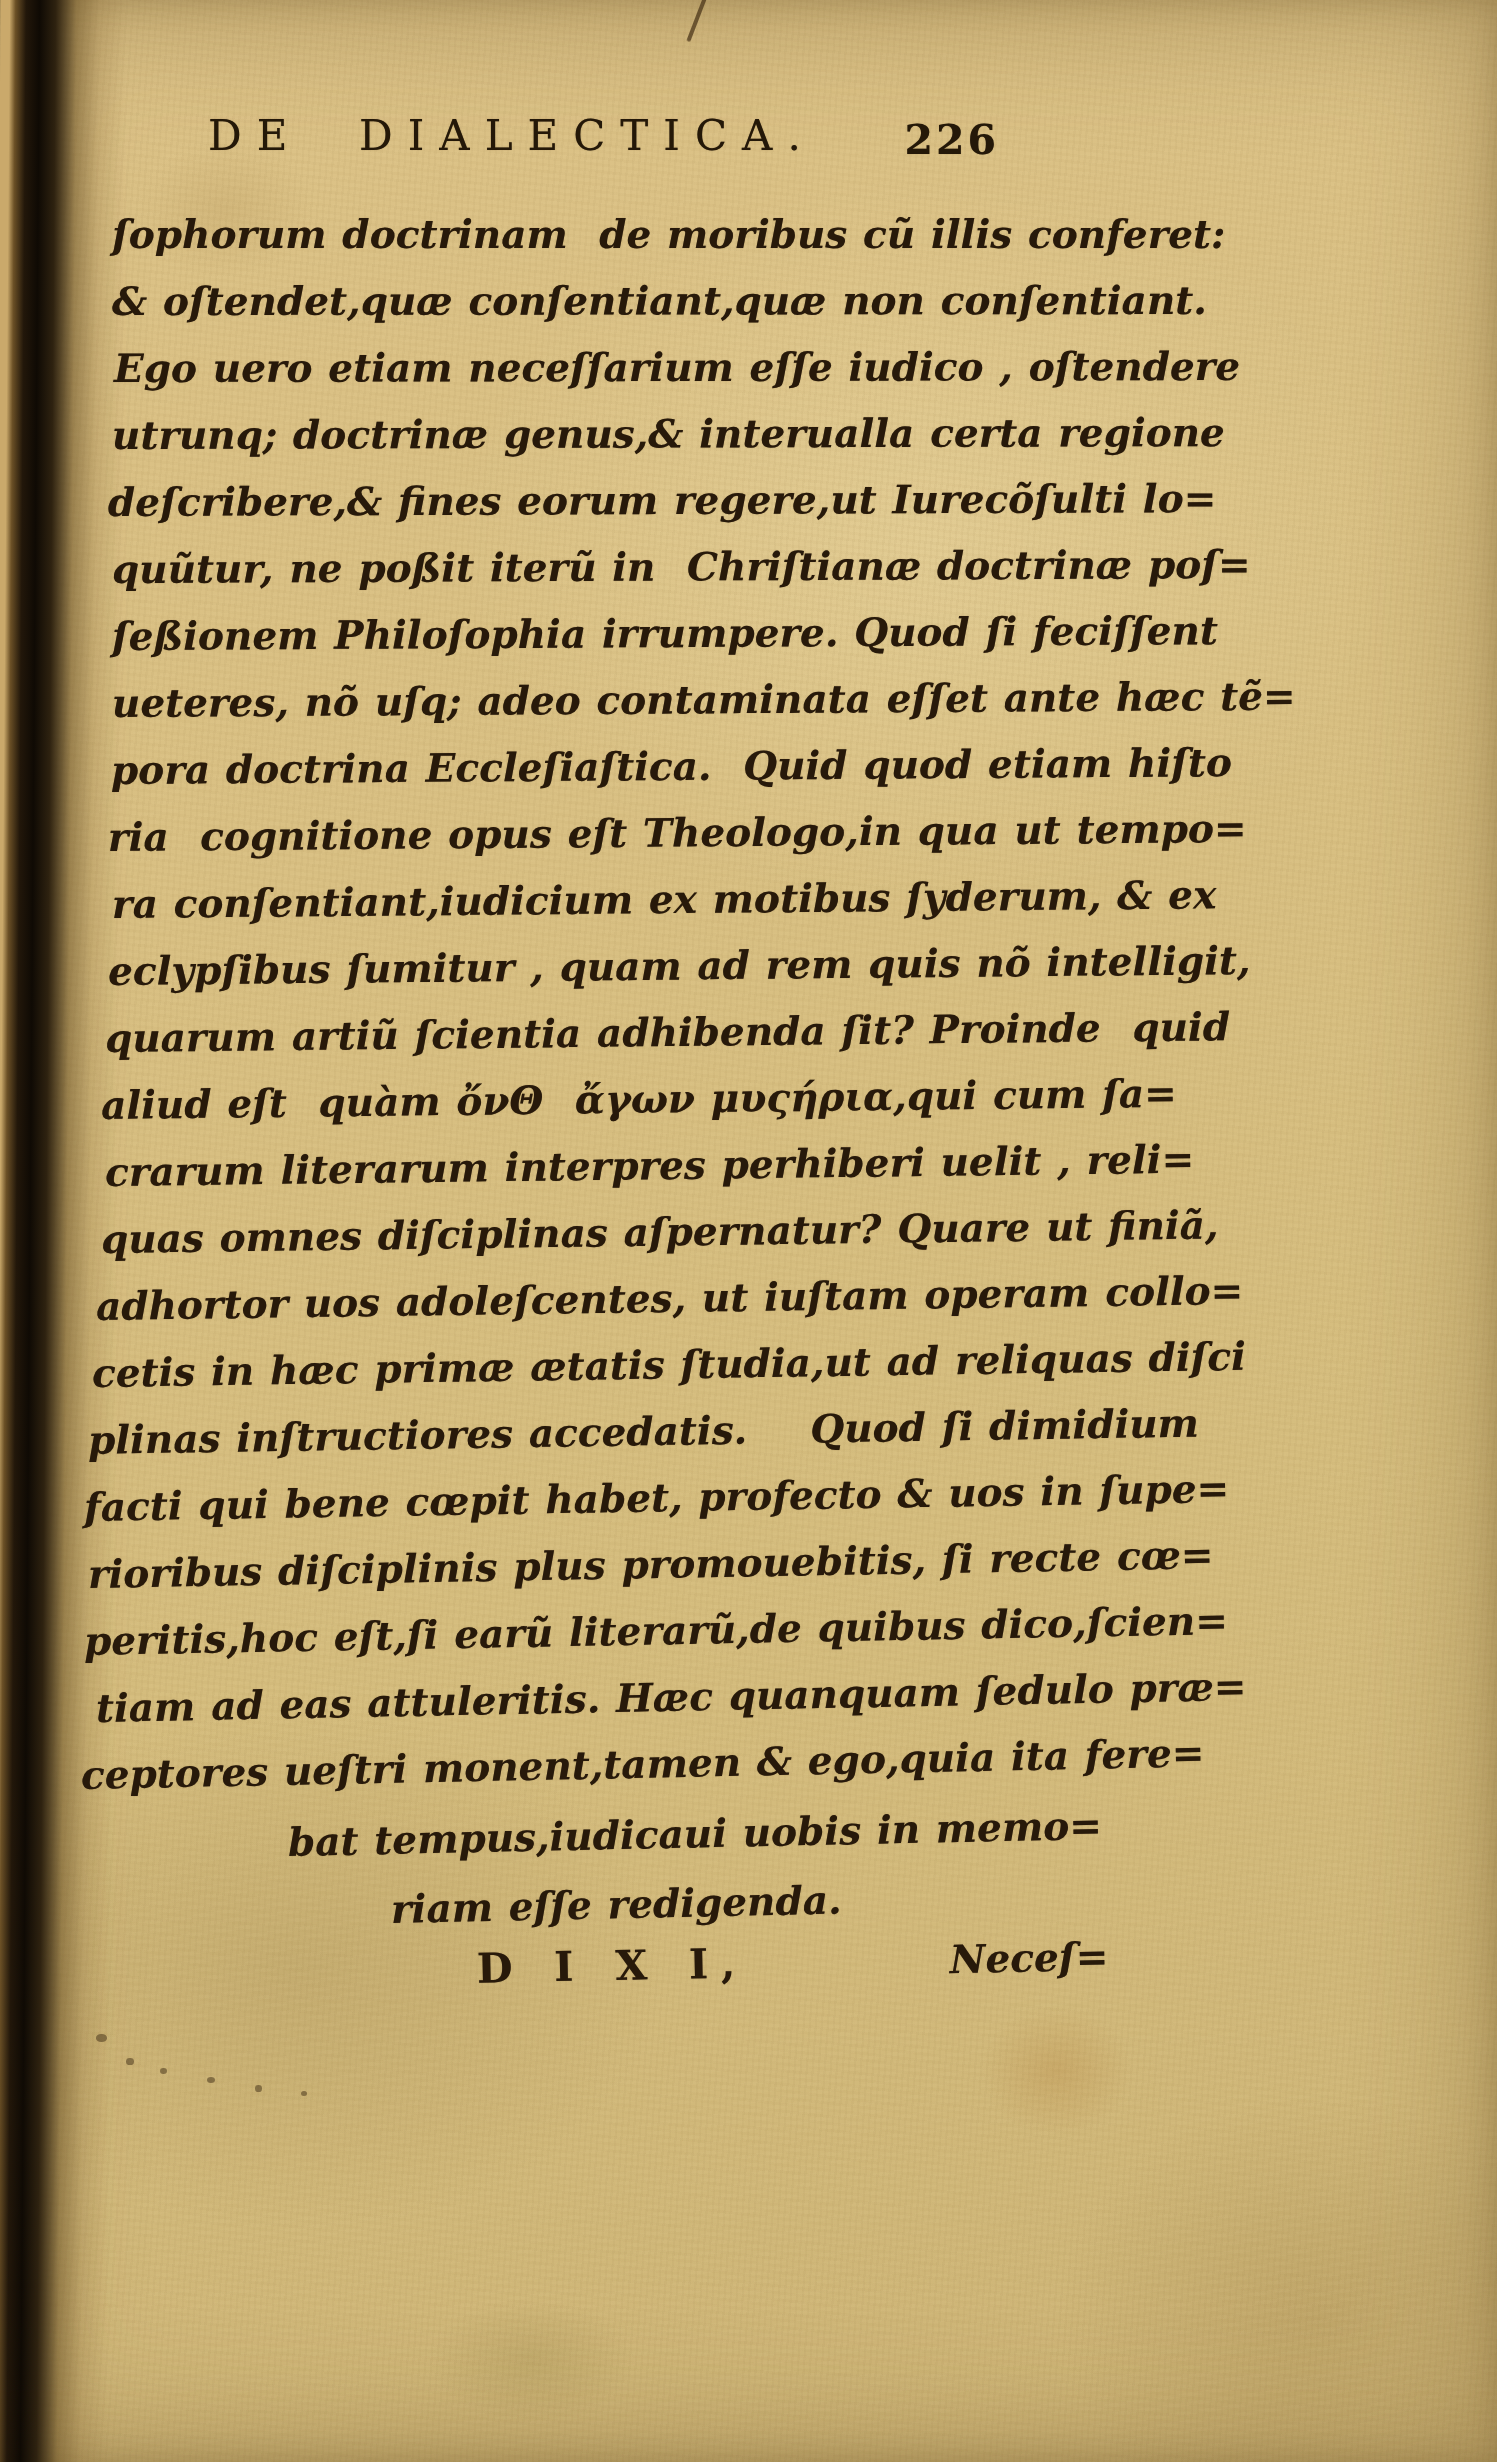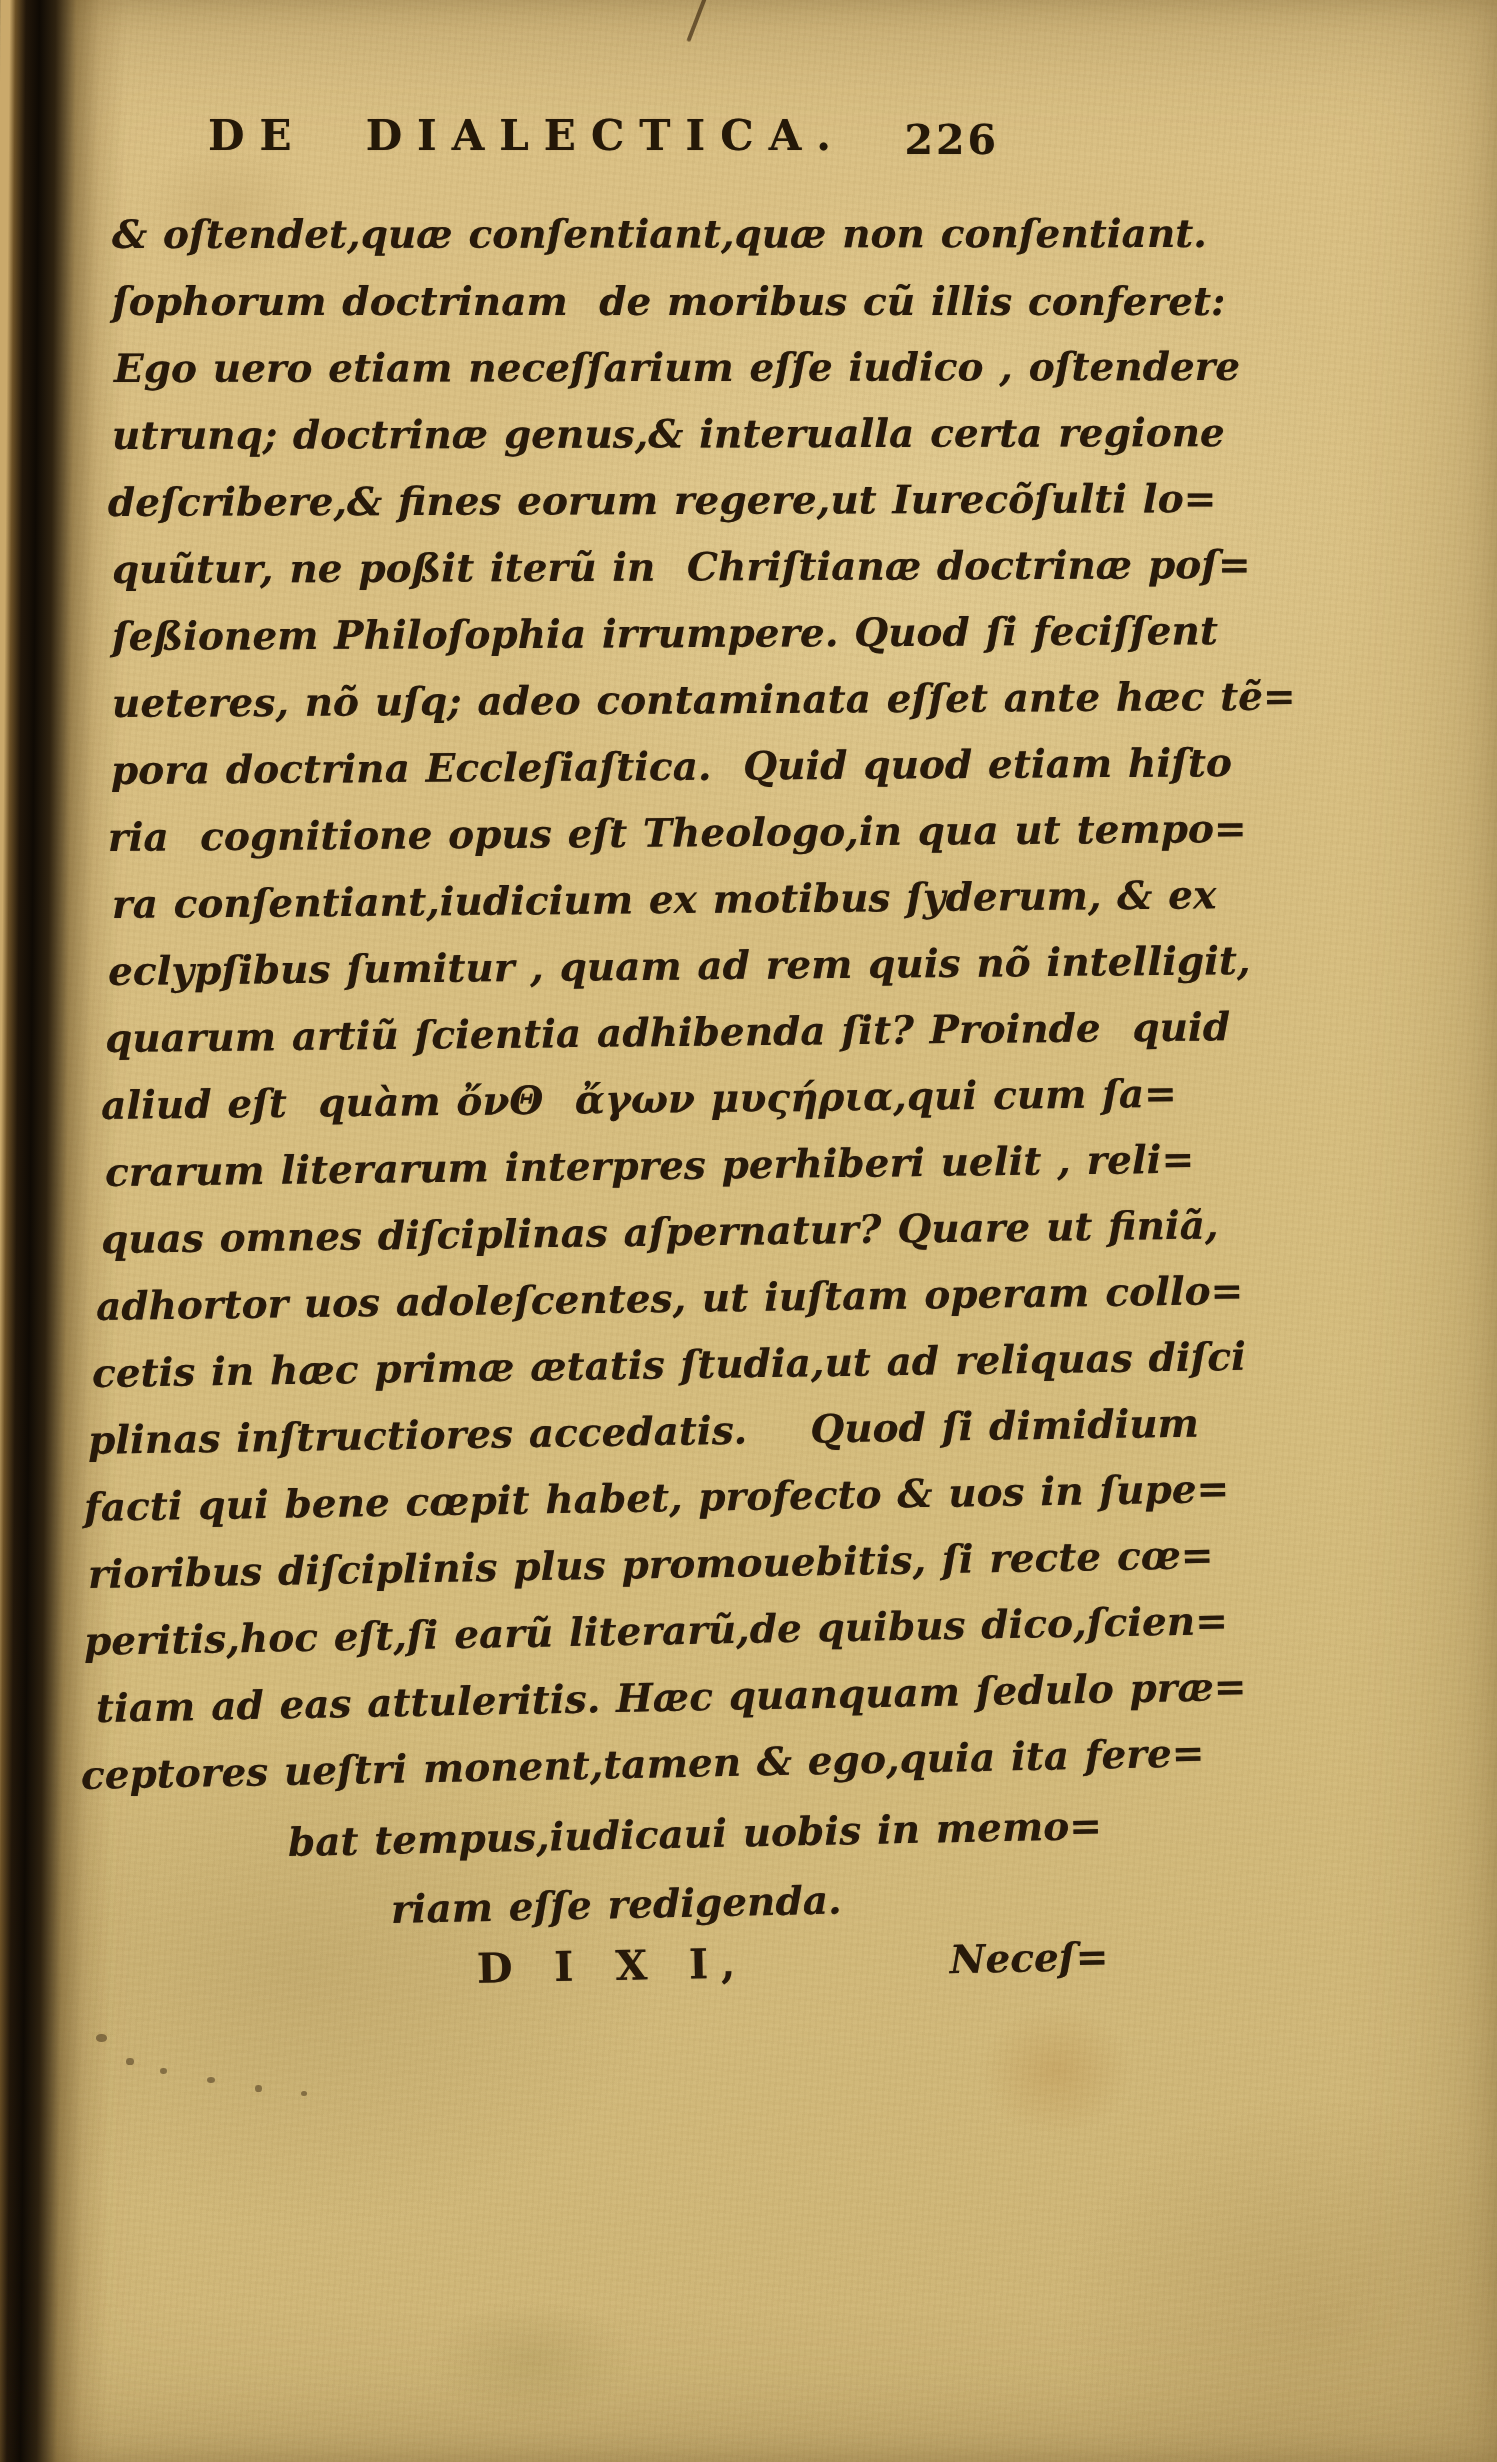--- a/index.html
+++ b/index.html
@@ -50,21 +50,21 @@
     transform:rotate(21deg);filter:blur(0.4px);
   }
   .speck{position:absolute;z-index:2;background:rgba(62,44,20,.5);border-radius:50%;filter:blur(0.7px);}
   .header{
     position:absolute;left:112px;top:111px;width:996px;z-index:3;
     display:flex;align-items:flex-start;justify-content:space-between;
     color:#241808;
   }
   .title{
     margin-left:96px;
-    font-size:42px;font-weight:bold;letter-spacing:15px;white-space:pre;
+    font-size:42px;font-weight:normal;letter-spacing:15px;white-space:pre;
     text-shadow:0 0 0.7px rgba(40,25,10,.6);
   }
   .pagenum{
     margin-right:109px;margin-top:4.5px;
     font-size:41px;font-weight:bold;letter-spacing:3px;
     text-shadow:0 0 0.7px rgba(40,25,10,.6);
   }
   .body{
     position:absolute;left:112px;top:201px;width:1007px;z-index:3;
     color:#27190a;
@@ -99,22 +99,22 @@
   <div class="speck" style="left:207px;top:2077px;width:8.2px;height:6px;"></div>
   <div class="speck" style="left:255px;top:2085px;width:6.7px;height:6.7px;"></div>
   <div class="speck" style="left:301px;top:2091px;width:6px;height:5.2px;"></div>
 
   <div class="header">
     <span class="title">DE  DIALECTICA.</span>
     <span class="pagenum">226</span>
   </div>
 
   <div class="body">
+    <div class="ln" style="margin-left:0px;   transform:rotate(-0.00deg);">ſophorum doctrinam  de moribus cũ illis conferet:</div>
     <div class="ln" style="margin-left:0px;   transform:rotate(-0.05deg);">&amp; oſtendet,quæ conſentiant,quæ non conſentiant.</div>
-    <div class="ln" style="margin-left:0px;   transform:rotate(-0.00deg);">ſophorum doctrinam  de moribus cũ illis conferet:</div>
     <div class="ln" style="margin-left:1.5px;   transform:rotate(-0.10deg);">Ego uero etiam neceſſarium eſſe iudico , oſtendere</div>
     <div class="ln" style="margin-left:0px;   transform:rotate(-0.15deg);">utrunq; doctrinæ genus,&amp; interualla certa regione</div>
     <div class="ln" style="margin-left:-3.7px;  transform:rotate(-0.20deg);">deſcribere,&amp; fines eorum regere,ut Iurecõſulti lo=</div>
     <div class="ln" style="margin-left:0px;   transform:rotate(-0.25deg);">quũtur, ne poßit iterũ in  Chriſtianæ doctrinæ poſ=</div>
     <div class="ln" style="margin-left:0px;   transform:rotate(-0.30deg);">ſeßionem Philoſophia irrumpere. Quod ſi feciſſent</div>
     <div class="ln" style="margin-left:0px;   transform:rotate(-0.35deg);">ueteres, nõ uſq; adeo contaminata eſſet ante hæc tẽ=</div>
     <div class="ln" style="margin-left:-1.5px;  transform:rotate(-0.40deg);">pora doctrina Eccleſiaſtica.  Quid quod etiam hiſto</div>
     <div class="ln" style="margin-left:-3.7px;  transform:rotate(-0.45deg);">ria  cognitione opus eſt Theologo,in qua ut tempo=</div>
     <div class="ln" style="margin-left:0px;   transform:rotate(-0.50deg);">ra conſentiant,iudicium ex motibus ſyderum, &amp; ex</div>
     <div class="ln" style="margin-left:-3.7px;  transform:rotate(-0.55deg);">eclypſibus ſumitur , quam ad rem quis nõ intelligit,</div>

